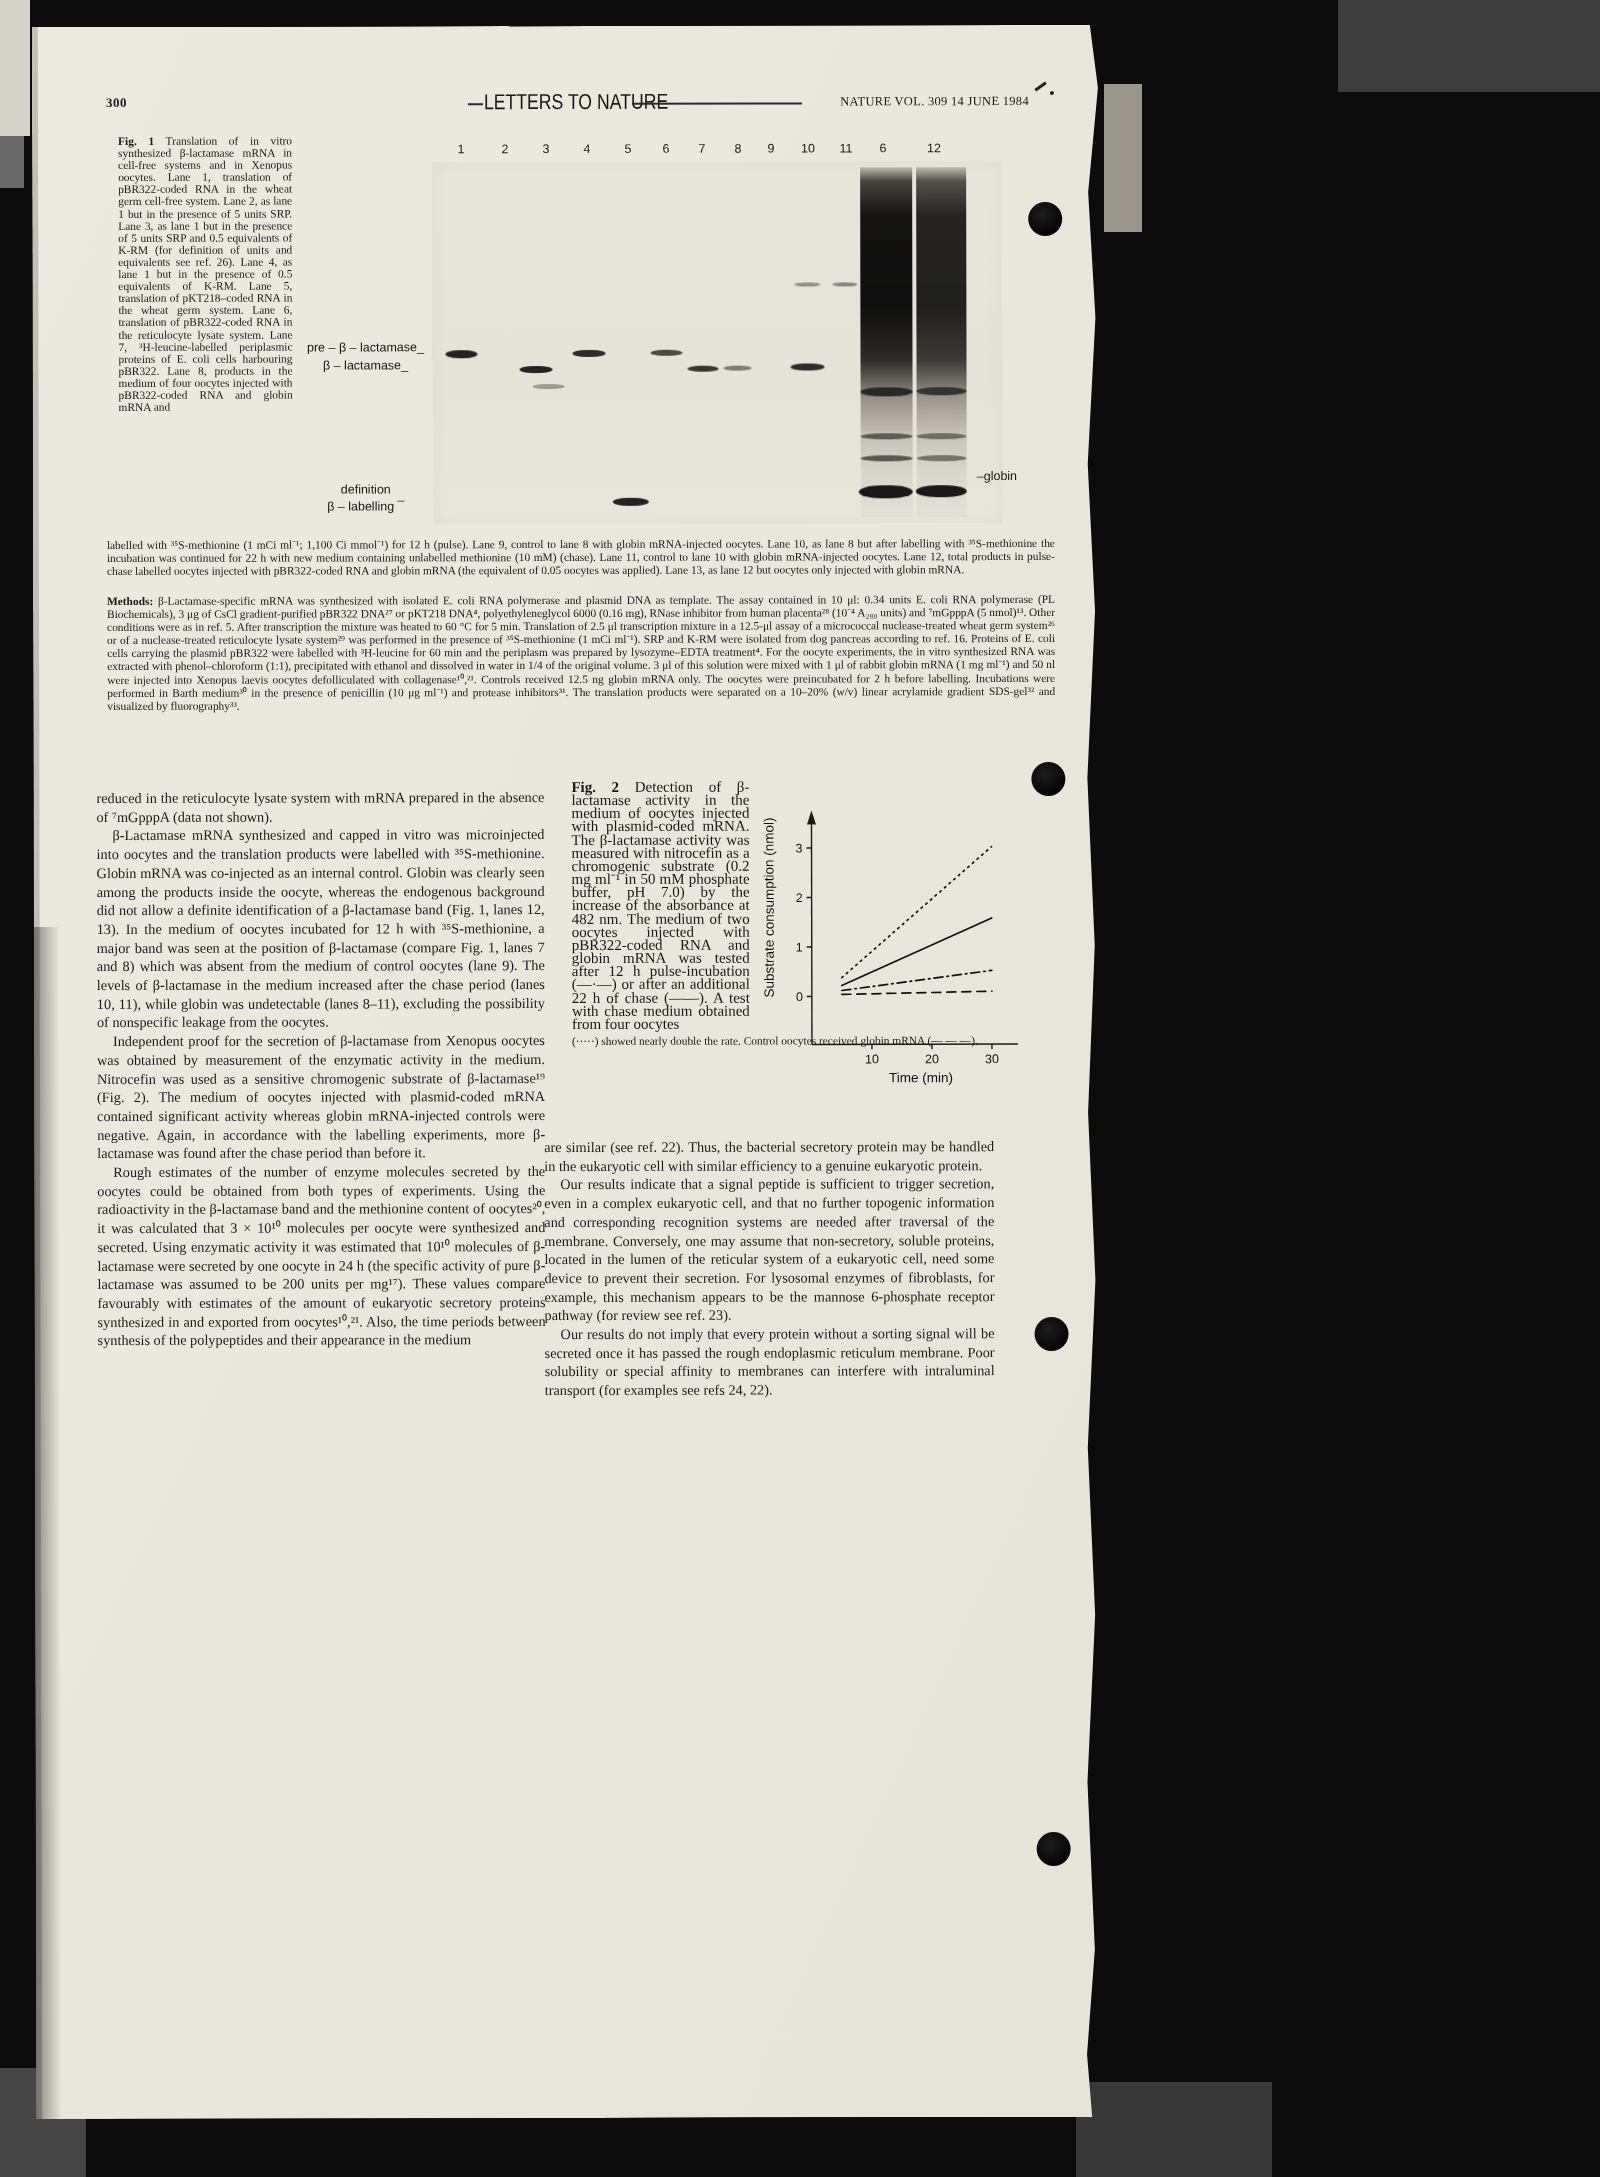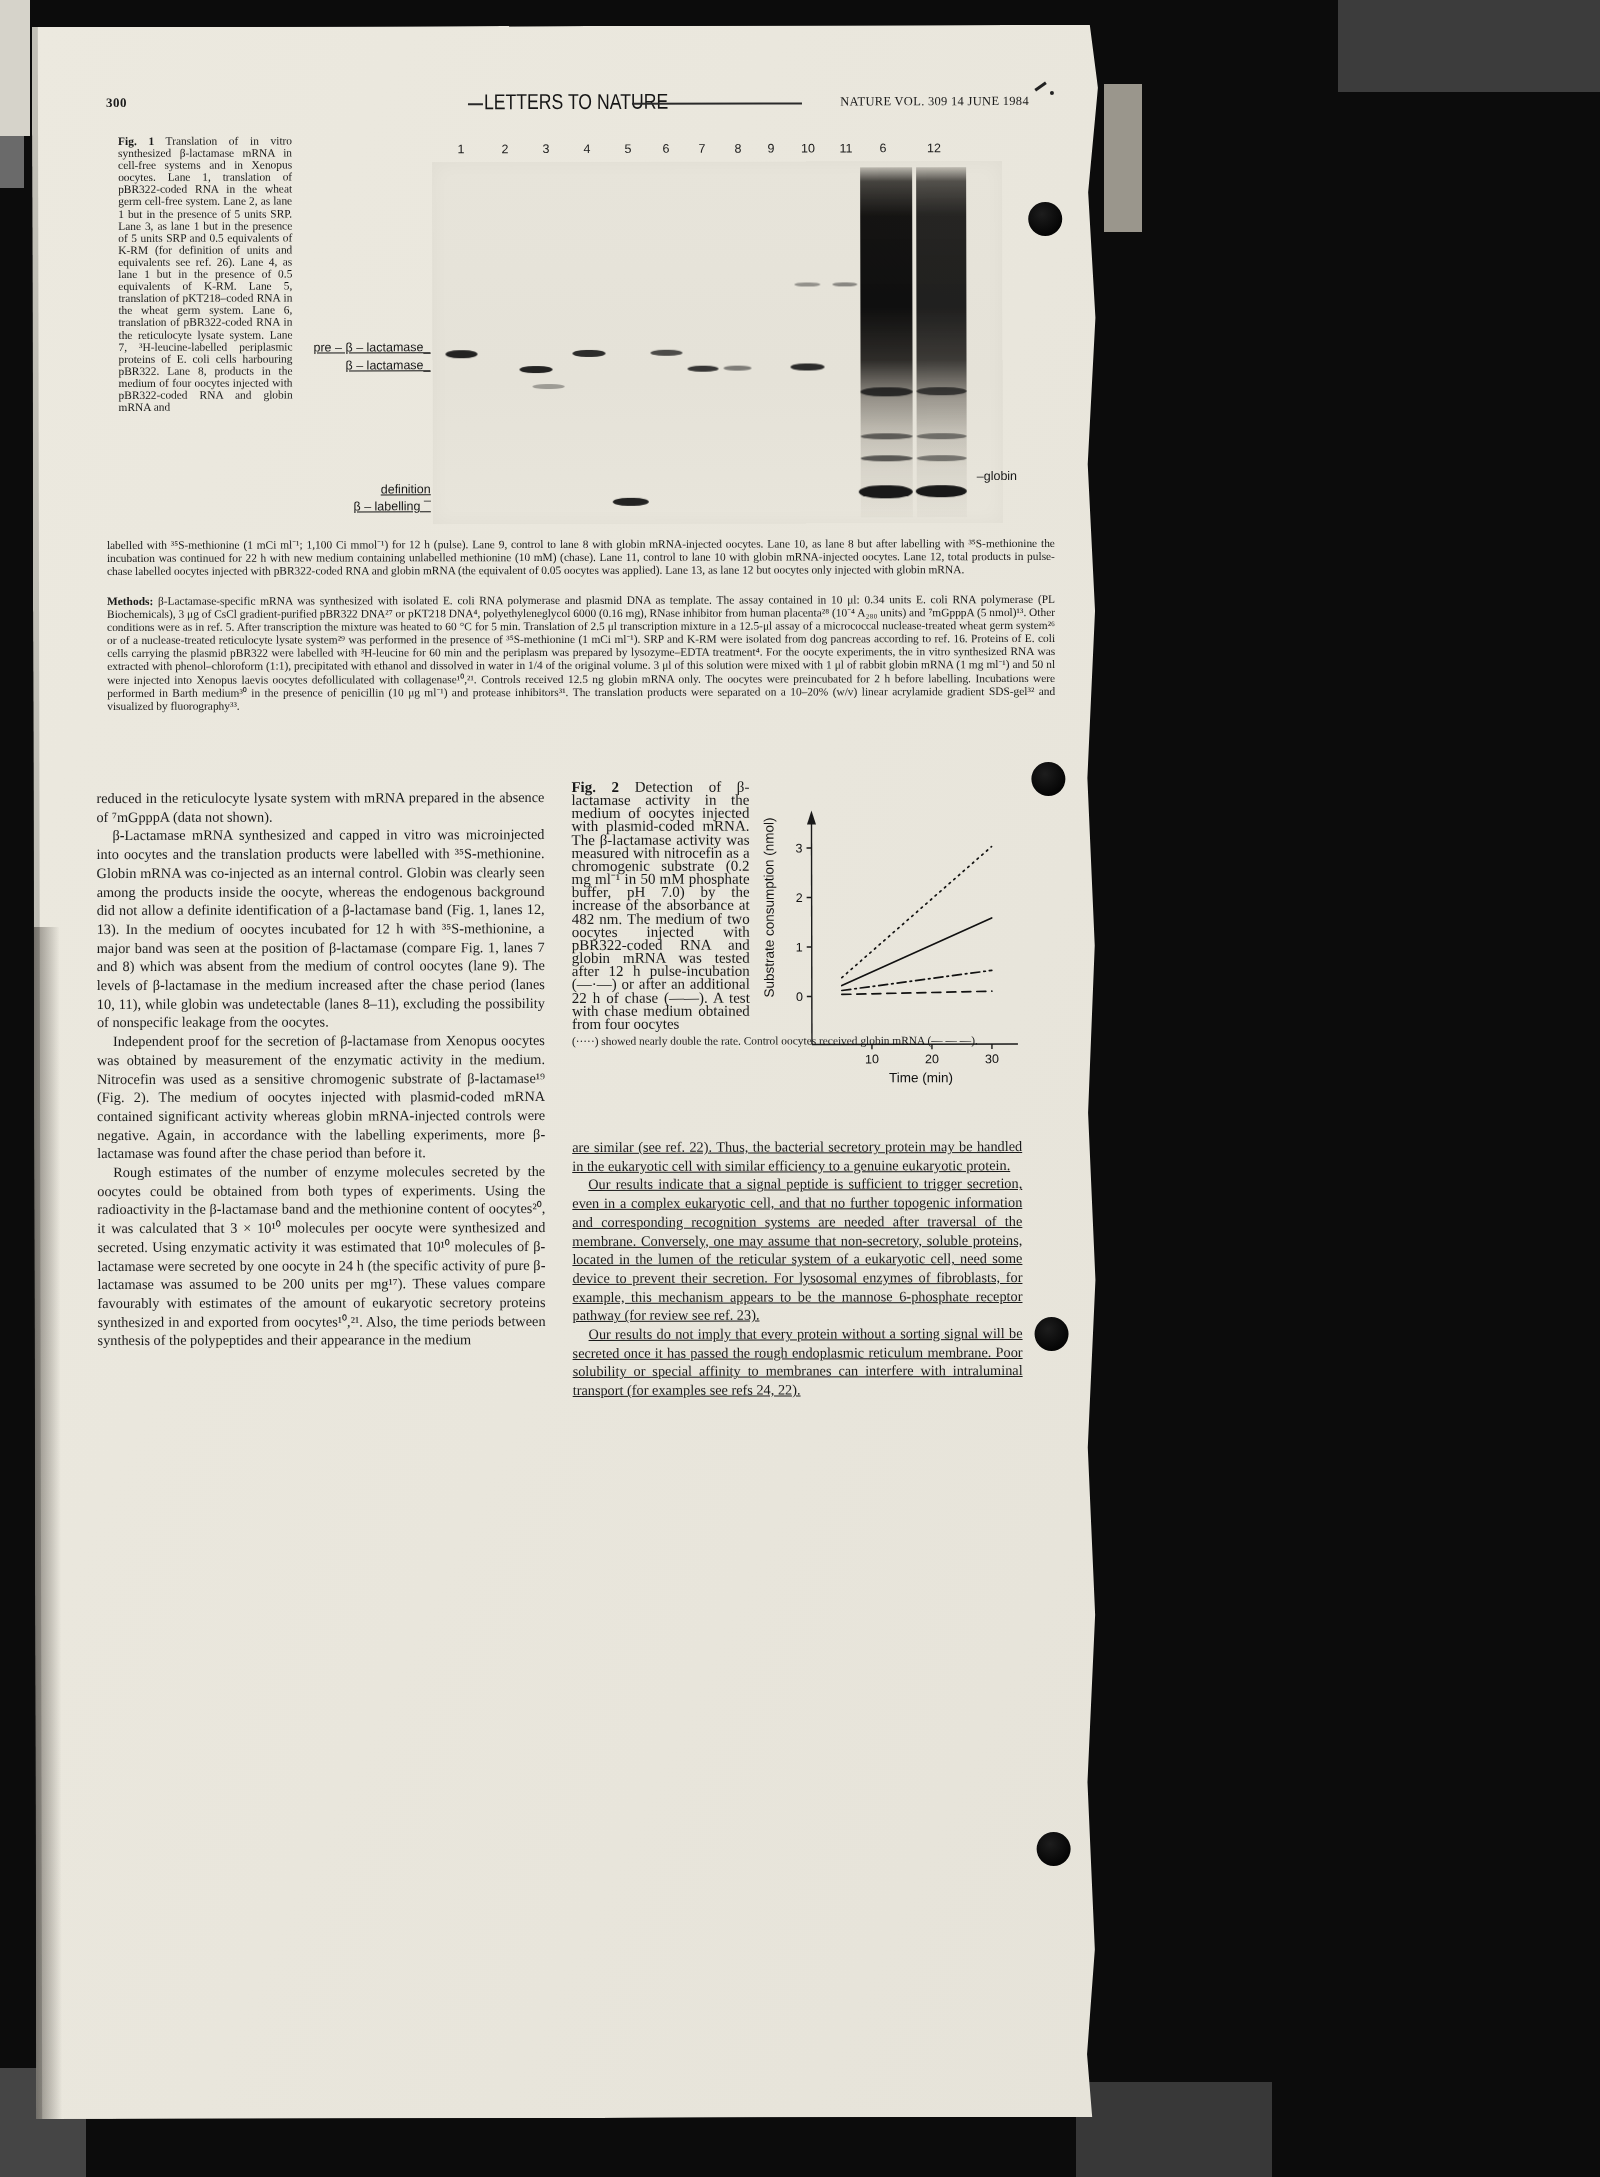--- a/index.html
+++ b/index.html
@@ -40,32 +40,32 @@
   .lane-num{position:absolute;top:4px;transform:translateX(-50%);font-family:"Liberation Sans",sans-serif;
     font-size:12.5px;color:#1a1a1a;}
   .gel-body{position:absolute;left:0;top:24px;width:570px;height:362px;
     background:linear-gradient(180deg,#e7e4da,#e5e2d8 60%,#e8e5db);
     box-shadow:inset 0 0 20px rgba(0,0,0,.035);}
   .band{position:absolute;background:#191919;border-radius:50%/60%;filter:blur(.5px);}
   .smear{position:absolute;filter:blur(.4px);
     background:linear-gradient(180deg,rgba(60,55,48,.25) 0%,rgba(30,28,25,.8) 4%,rgba(12,11,10,.96) 14%,rgba(8,8,8,.97) 40%,rgba(20,18,16,.88) 55%,rgba(70,64,57,.5) 66%,rgba(110,104,94,.3) 76%,rgba(135,129,118,.16) 86%,rgba(150,144,132,.06) 100%);}
   .gel-label{position:absolute;font-family:"Liberation Sans",sans-serif;font-size:12.5px;color:#161616;
     white-space:nowrap;}
-  .lab-right{left:268px;width:130px;text-align:right;text-decoration:underline;}
+  .lab-right{left:268px;width:130px;text-align:center;}
   .lab-globin{left:944px;top:444px;}
 
   .fig1-bottom{position:absolute;left:74px;top:512px;width:948px;font-size:11.4px;line-height:13.1px;
     text-align:justify;color:#181818;}
   .fig1-methods{position:absolute;left:74px;top:568px;width:948px;font-size:11.4px;line-height:13.1px;
     text-align:justify;color:#181818;}
 
   
   .col{position:absolute;font-size:14.3px;line-height:18.7px;text-align:justify;}
   #col-left{left:63px;top:762px;width:448px;}
-  #col-right{left:538px;top:1112px;width:450px;text-decoration:underline;}
+  #col-right{left:510px;top:1112px;width:450px;}
   .col p{margin:0;}
   .col p.ind{text-indent:16px;}
 
   
   #fig2-block{position:absolute;left:538px;top:755px;width:450px;}
   #fig2-svg{position:absolute;right:0;top:4px;}
   .fig2-cap{width:178px;font-size:15px;line-height:13.15px;text-align:justify;color:#181818;}
   .fig2-tail{width:450px;margin-top:4px;font-size:11.4px;line-height:13.15px;text-align:justify;color:#181818;}
   .ax{stroke:#1a1a1a;stroke-width:1.4;fill:none;}
   .axf{fill:#1a1a1a;}

